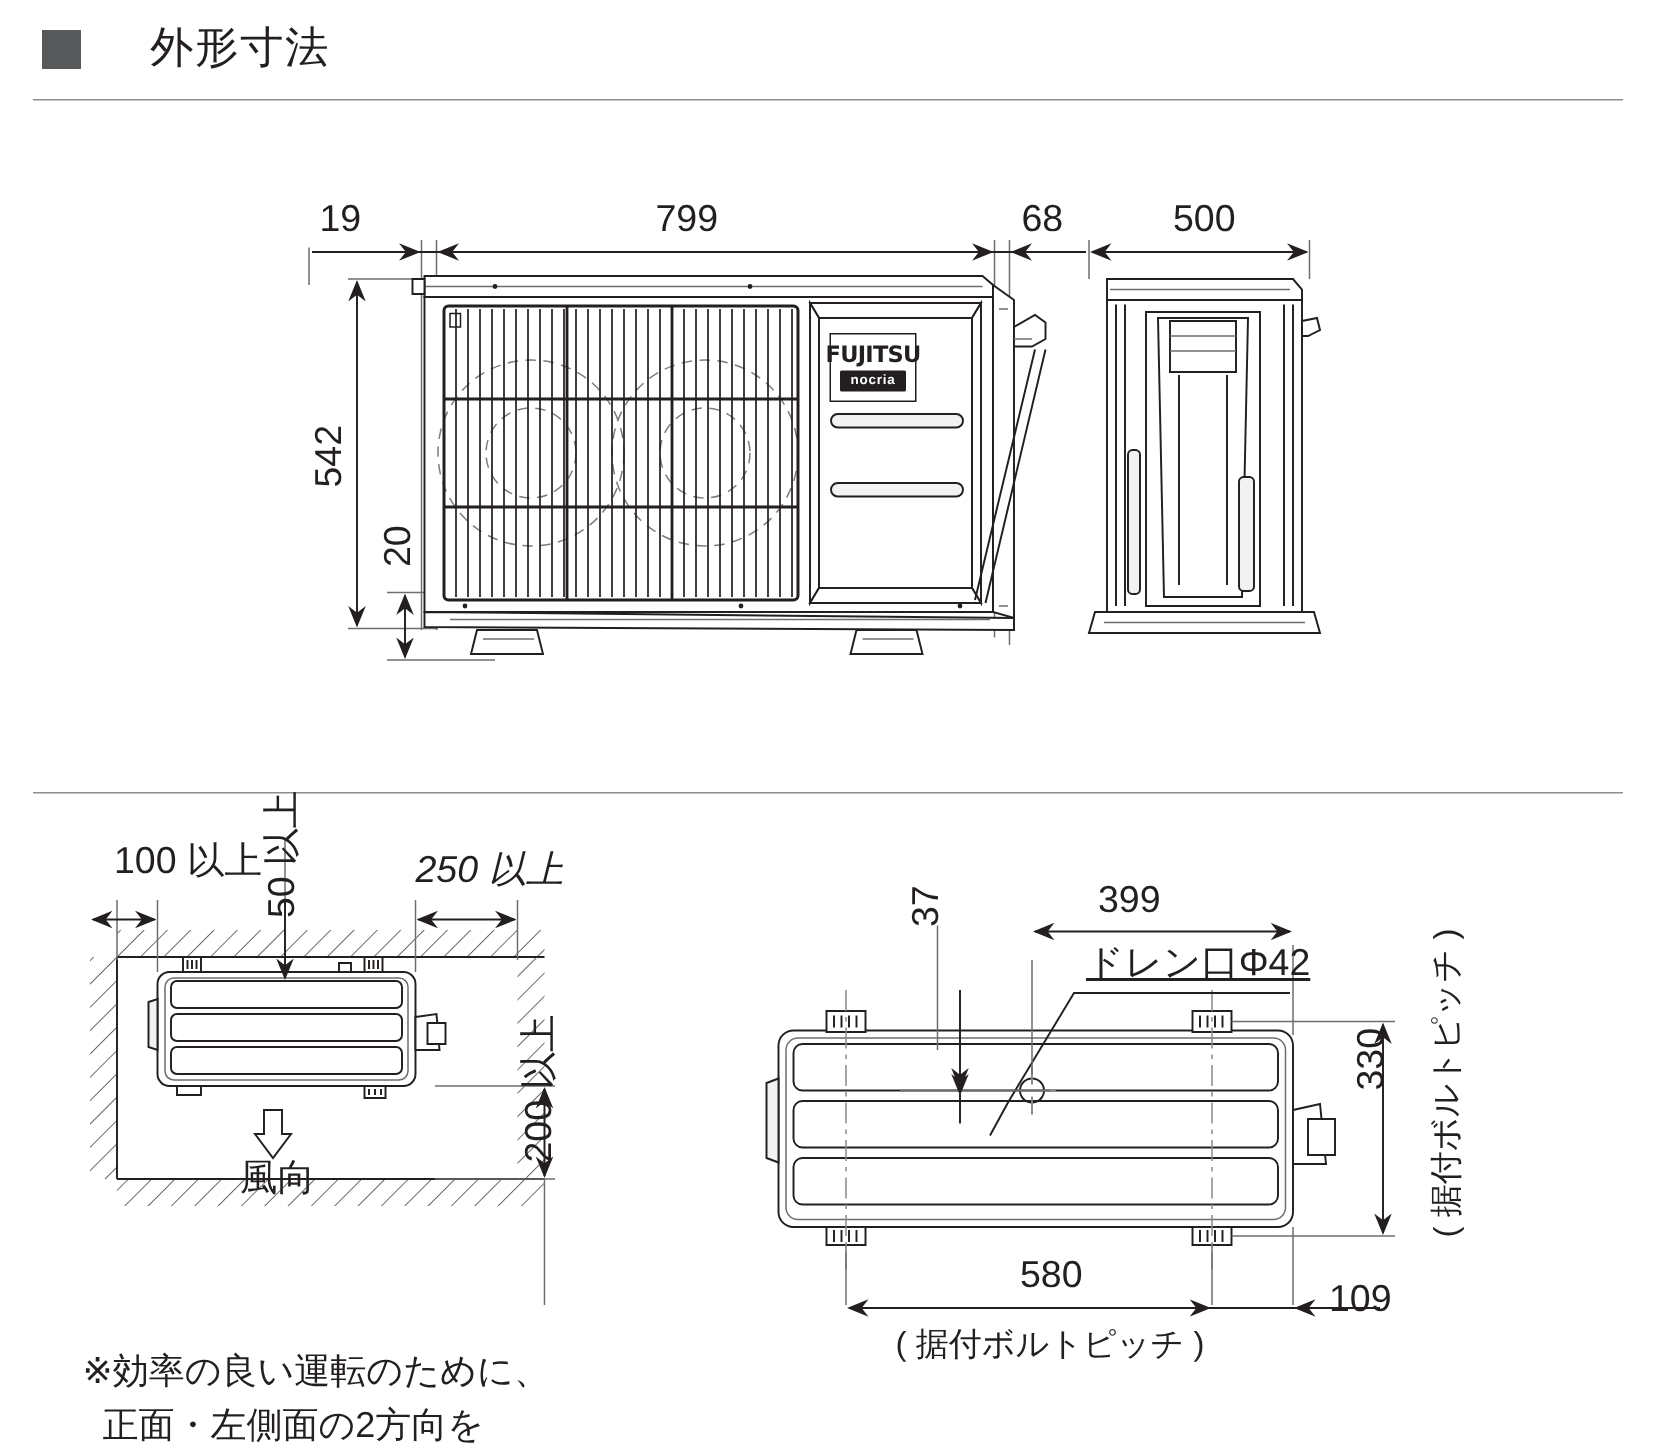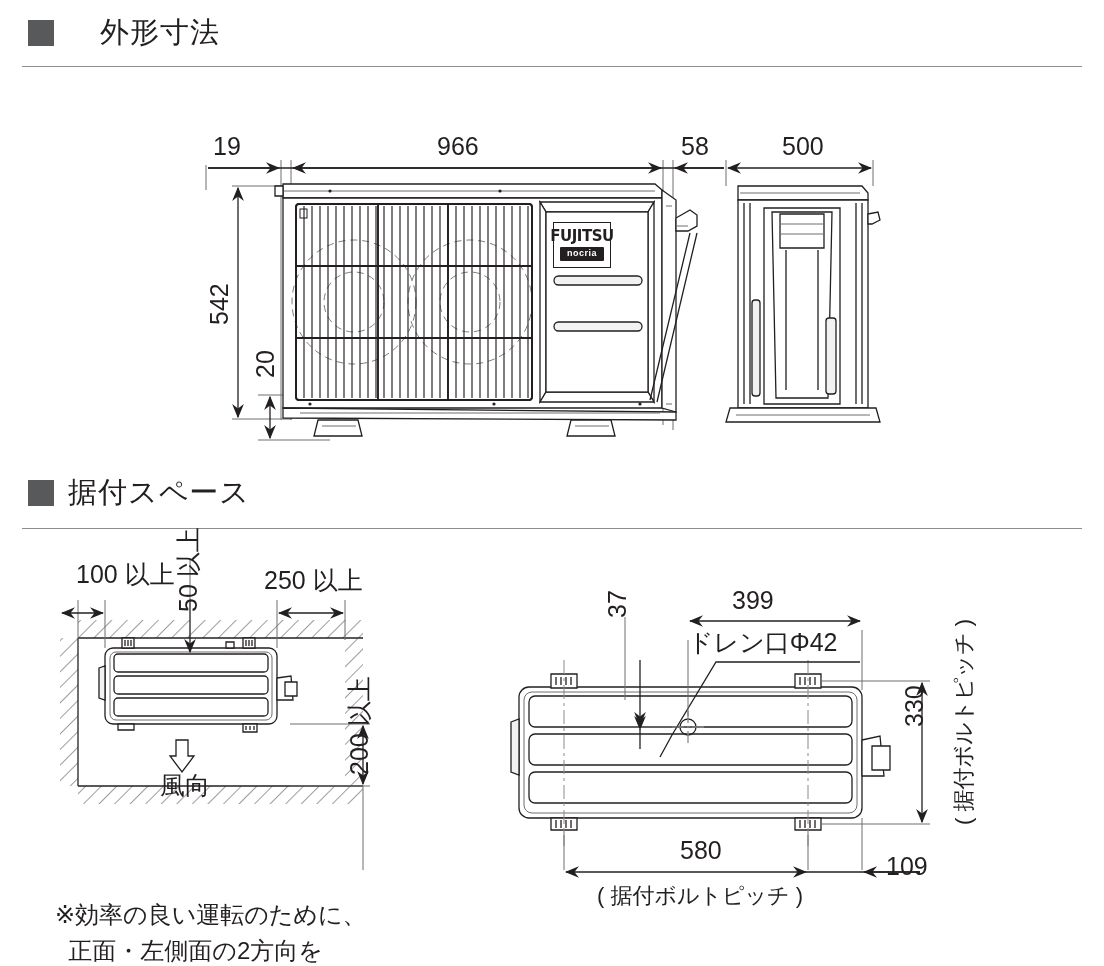--- a/index.html
+++ b/index.html
@@ -312,49 +312,45 @@
     <line class="ln med" x1="806" y1="872" x2="920" y2="872"></line>
 
     <g class="ln thin">
       <line x1="821" y1="681" x2="930" y2="681"></line>
       <line x1="821" y1="824" x2="930" y2="824"></line>
     </g>
     <line class="ln med" x1="922" y1="683" x2="922" y2="822" marker-start="url(#arS)" marker-end="url(#ar)"></line>
   </svg>
 
   <div class="dim-txt" style="left:213px;top:134px;">19</div>
-  <div class="dim-txt" style="left:437px;top:134px;">966</div>
-  <div class="dim-txt" style="left:681px;top:134px;">58</div>
+  <div class="dim-txt" style="left:437px;top:134px;">799</div>
+  <div class="dim-txt" style="left:681px;top:134px;">68</div>
   <div class="dim-txt" style="left:782px;top:134px;">500</div>
   <div class="dim-txt rot" style="left:207px;top:325px;">542</div>
   <div class="dim-txt rot" style="left:253px;top:378px;">20</div>
 
   <div class="logo-box" style="left:553px;top:222px;width:56px;height:44px;">
     <span class="logo-fj">FUJITSU</span>
     <span class="logo-nc">nocria</span>
   </div>
 
-  <div class="sec-head" style="left:28px;top:478px;">
-    <span class="sec-bullet"></span>
-    <span class="sec-title">据付スペース</span>
-  </div>
   <div class="sec-rule" style="left:22px;top:528px;width:1060px;"></div>
 
   <div class="dim-txt" style="left:76px;top:562px;">100 以上</div>
   <div class="dim-txt rot" style="left:176px;top:612px;">50 以上</div>
-  <div class="dim-txt" style="left:264px;top:568px;">250 以上</div>
+  <div class="dim-txt" style="left:277px;top:568px;font-style:italic;">250 以上</div>
   <div class="dim-txt rot" style="left:347px;top:775px;">200 以上</div>
   <div class="dim-txt" style="left:160px;top:773px;">風向</div>
 
   <div class="note" style="left:55px;top:897px;">※効率の良い運転のために、
   正面・左側面の2方向を
   なるべく開放してください。</div>
 
   <div class="dim-txt" style="left:732px;top:588px;">399</div>
   <div class="dim-txt rot" style="left:605px;top:618px;">37</div>
-  <div class="dim-txt" style="left:688px;top:630px;">ドレン口Φ42</div>
+  <div class="dim-txt" style="left:724px;top:630px;text-decoration:underline;">ドレン口Φ42</div>
   <div class="dim-txt" style="left:660px;top:838px;margin-left:20px;">580</div>
   <div class="dim-txt jp" style="left:597px;top:885px;">( 据付ボルトピッチ )</div>
   <div class="dim-txt" style="left:886px;top:854px;text-align:right;">109</div>
   <div class="dim-txt rot" style="left:902px;top:727px;">330</div>
   <div class="dim-txt jp rot" style="left:953px;top:825px;">( 据付ボルトピッチ )</div>
 
 </div>
 
 </body></html>

